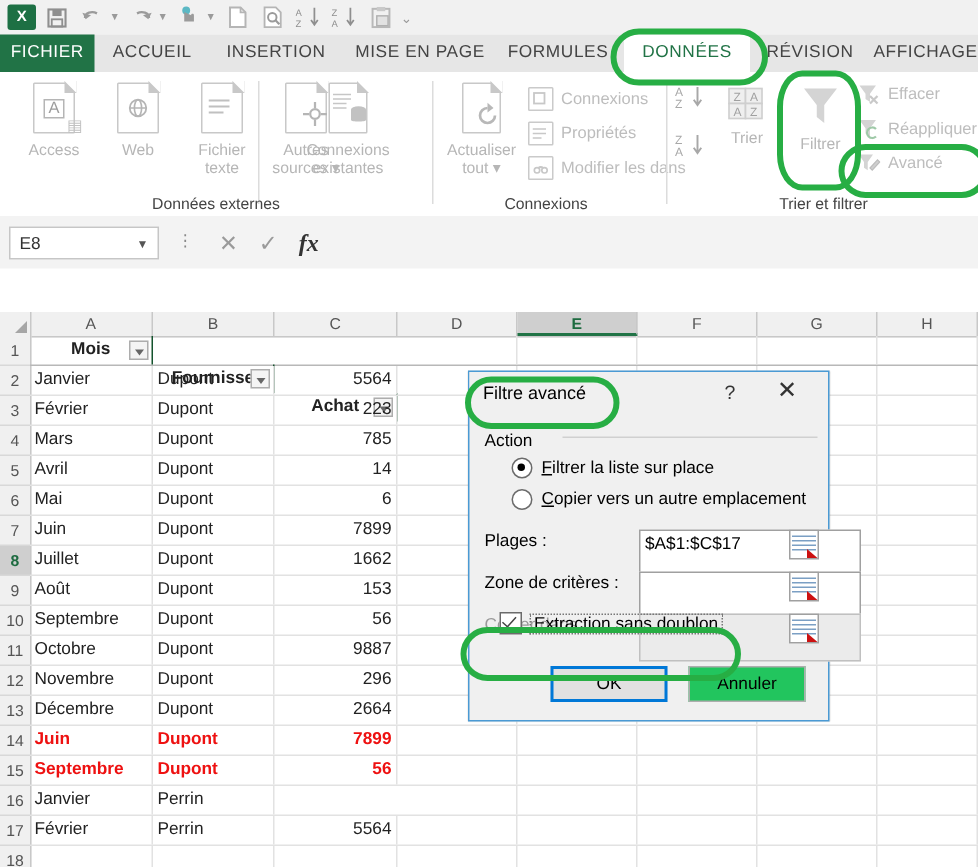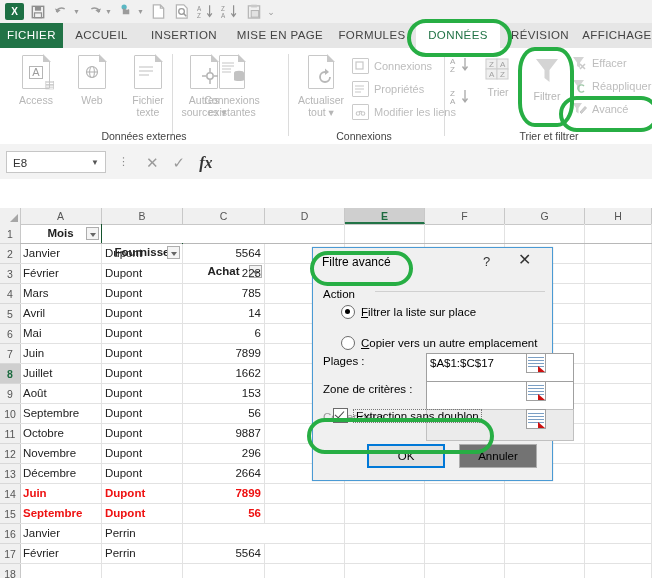--- a/index.html
+++ b/index.html
@@ -106,21 +106,21 @@
   .ftxt.dis{background:#ebebeb;border-color:#c0c0c0;}
   .picker{position:absolute;top:0;width:20px;height:20px;border:1px solid #a0a0a0;background:#fff;box-sizing:border-box;position:absolute;}
   .picker .sheet{position:absolute;left:1px;top:1px;width:16px;height:14px;background:#fff;}
   .picker .sheet i{position:absolute;left:0;width:16px;height:1px;background:#7b9fc4;}
   .picker .arrow{position:absolute;right:0px;bottom:0px;width:0;height:0;border-style:solid;border-width:6px 0 0 7px;
                  border-color:transparent transparent transparent #cc1111;}
   .chkrow{position:absolute;left:20px;top:160px;display:flex;align-items:center;gap:5px;font-size:11.5px;color:#000;}
   .chk{width:13px;height:13px;border:1px solid #6b6b6b;background:#fff;position:relative;flex:none;}
   .chk.on:after{content:"";position:absolute;left:3px;top:0px;width:4px;height:8px;border:solid #444;border-width:0 1.6px 1.6px 0;transform:rotate(42deg);}
   .dotted{border:1px dotted #777;padding:0 2px;}
-  .dbtn{position:absolute;top:196px;width:78px;height:24px;background:#737373;border:1px solid #adadad;box-sizing:border-box;
+  .dbtn{position:absolute;top:196px;width:78px;height:24px;background:#22c55e;border:1px solid #adadad;box-sizing:border-box;
         font-size:11.5px;color:#000;line-height:22px;text-align:center;}
   .dbtn.def{border:2px solid #0078d7;background:#e1e1e1;line-height:20px;}
 
   
   .ann{position:absolute;border:4px solid #27ae44;border-radius:45%;pointer-events:none;}
   .ann2{position:absolute;border:4px solid #27ae44;border-radius:26px;pointer-events:none;}
 </style>
 </head>
 <body>
 
@@ -308,21 +308,21 @@
         <span>Propriétés</span>
       </div>
       <div class="smbtn" style="left:62px;top:56px;">
         <span class="smic">
           <svg style="position:absolute;left:2px;top:3px;" width="11" height="8" viewBox="0 0 11 8">
               <path d="M4 4 A2 2 0 0 1 7 4" fill="none" stroke="#c8c8c8" stroke-width="1.3"></path>
               <circle cx="3" cy="5.5" r="1.8" fill="none" stroke="#c8c8c8" stroke-width="1.1"></circle>
               <circle cx="8" cy="5.5" r="1.8" fill="none" stroke="#c8c8c8" stroke-width="1.1"></circle>
             </svg>
         </span>
-        <span>Modifier les liens</span>
+        <span>Modifier les dans</span>
       </div>
       <div class="glabel" style="left:10px;width:128px;">Connexions</div>
     </div>
 
     <div class="rsep" style="left:444px;"></div>
 
     <div class="rgroup" style="left:446px;width:206px;">
       <div style="position:absolute;left:4px;top:8px;">
         <svg width="22" height="18" viewBox="0 0 22 18">
             <text x="0" y="8" font-size="8" fill="#a8a8a8" font-family="Liberation Sans">A</text>
@@ -646,21 +646,21 @@
 
     <div class="grp">
       <span class="glbl">Action</span>
       <span class="gline"></span>
     </div>
 
     <div class="radio" style="top:57px;">
       <span class="rdot on"></span>
       <span><span class="u">F</span><span>iltrer la liste sur place</span></span>
     </div>
-    <div class="radio" style="top:88px;">
+    <div class="radio" style="top:78px;">
       <span class="rdot"></span>
       <span><span class="u">C</span><span>opier vers un autre emplacement</span></span>
     </div>
 
     <div class="frow" style="top:105px;width:222px;">
       <div class="flbl">Plages :</div>
       <div class="ftxt" style="left:103px;">$A$1:$C$17</div>
       <div class="picker" style="left:203px;">
         <span class="sheet">
             <i style="top:2px"></i>

